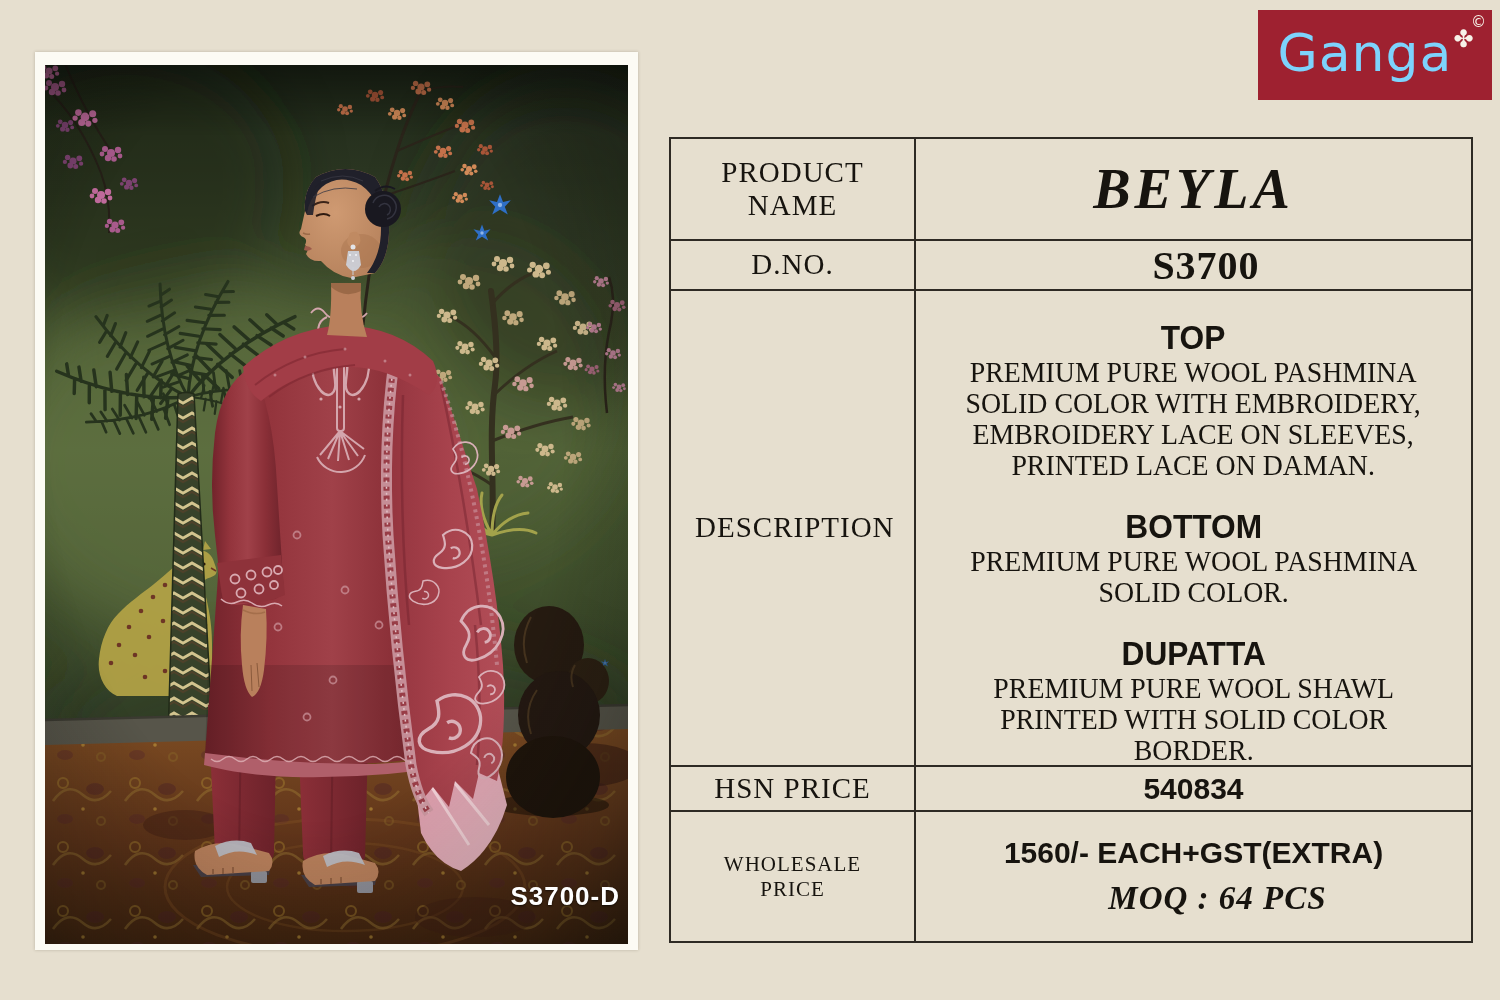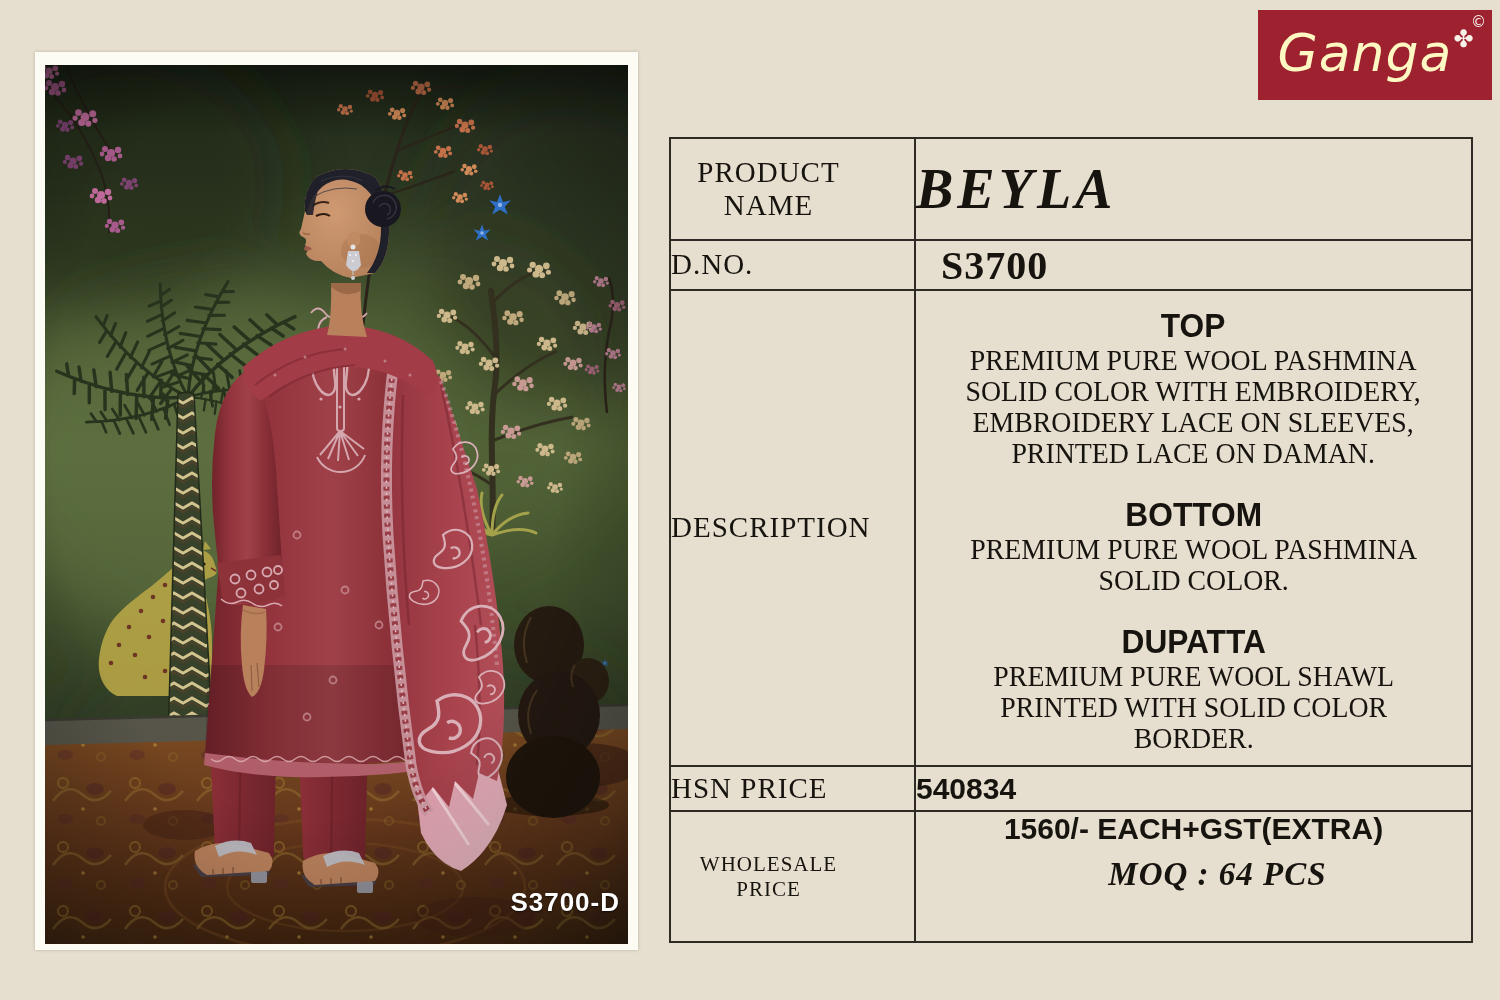--- a/index.html
+++ b/index.html
@@ -12,61 +12,61 @@
   .photo-frame{
     position:absolute;left:35px;top:52px;width:603px;height:898px;
     background:#fcfbf4;box-shadow:0 0 3px rgba(60,50,30,.25);
   }
   .photo{
     position:absolute;left:10px;top:13px;width:583px;height:879px;
     background:#2c3722;overflow:hidden;
   }
   .photo svg{display:block;}
   .photo-label{
-    position:absolute;right:8px;bottom:26px;
+    position:absolute;right:8px;bottom:32px;
     font-family:"Liberation Sans", sans-serif;
     font-weight:bold;font-size:26px;letter-spacing:1px;color:#ffffff;
     text-shadow:0 1px 2px rgba(0,0,0,.6);
     margin-top:16px;
   }
   
   .logo-box{
     position:absolute;left:1258px;top:10px;width:234px;height:90px;
     background:#9e2130;display:flex;align-items:center;justify-content:center;
   }
   .logo-script{
-    font-family:"DejaVu Sans", sans-serif;font-style:italic;
-    font-size:52px;color:#fef9c3;letter-spacing:1px;line-height:1;
+    font-family:"DejaVu Sans", sans-serif;
+    font-size:52px;color:#7dd3fc;letter-spacing:1px;line-height:1;
     transform:translateY(-2px);
   }
   .logo-clover{
     font-size:24px;color:#f7f2e8;position:relative;top:-16px;left:1px;
     font-style:normal;
   }
   .logo-copy{
     position:absolute;top:3px;right:6px;font-size:15px;color:#f7f2e8;
     font-family:"DejaVu Sans", sans-serif;
   }
   
   .spec-table{
     position:absolute;left:669px;top:137px;width:804px;height:806px;
     display:grid;grid-template-columns:243px 1fr;
     grid-template-rows:100px 50px 476px 45px 1fr;
     border:2px solid #2e2a24;box-sizing:border-box;
     color:#17140f;
   }
-  .cell{display:flex;align-items:center;justify-content:flex-start;text-align:center;box-sizing:border-box;}
+  .cell{display:flex;align-items:center;justify-content:center;text-align:center;box-sizing:border-box;}
   .cell.rt{border-top:2px solid #2e2a24;}
   .cell.lf{border-left:2px solid #2e2a24;}
   .lbl{font-size:29px;letter-spacing:1px;line-height:1.15;}
   .lbl span{display:block;max-width:195px;}
   .lbl-small{font-size:21px;}
   .val-name{font-size:56px;font-weight:bold;font-style:italic;letter-spacing:4px;}
   .val-dno{font-size:40px;font-weight:bold;letter-spacing:1px;padding-left:25px;}
-  .desc-cell{flex-direction:column;justify-content:flex-start;padding-top:16px;}
+  .desc-cell{flex-direction:column;justify-content:flex-start;padding-top:28px;}
   .desc-sec{margin-bottom:27px;transform:scaleX(.96);}
   .desc-head{
     font-family:"Liberation Sans", sans-serif;font-weight:bold;
     font-size:33px;line-height:38px;letter-spacing:0px;
   }
   .desc-line{font-size:29px;line-height:31px;letter-spacing:0px;}
   .val-hsn,.val-price{
     font-family:"Liberation Sans", sans-serif;font-weight:bold;font-size:30px;
   }
   .price-cell{flex-direction:column;}

